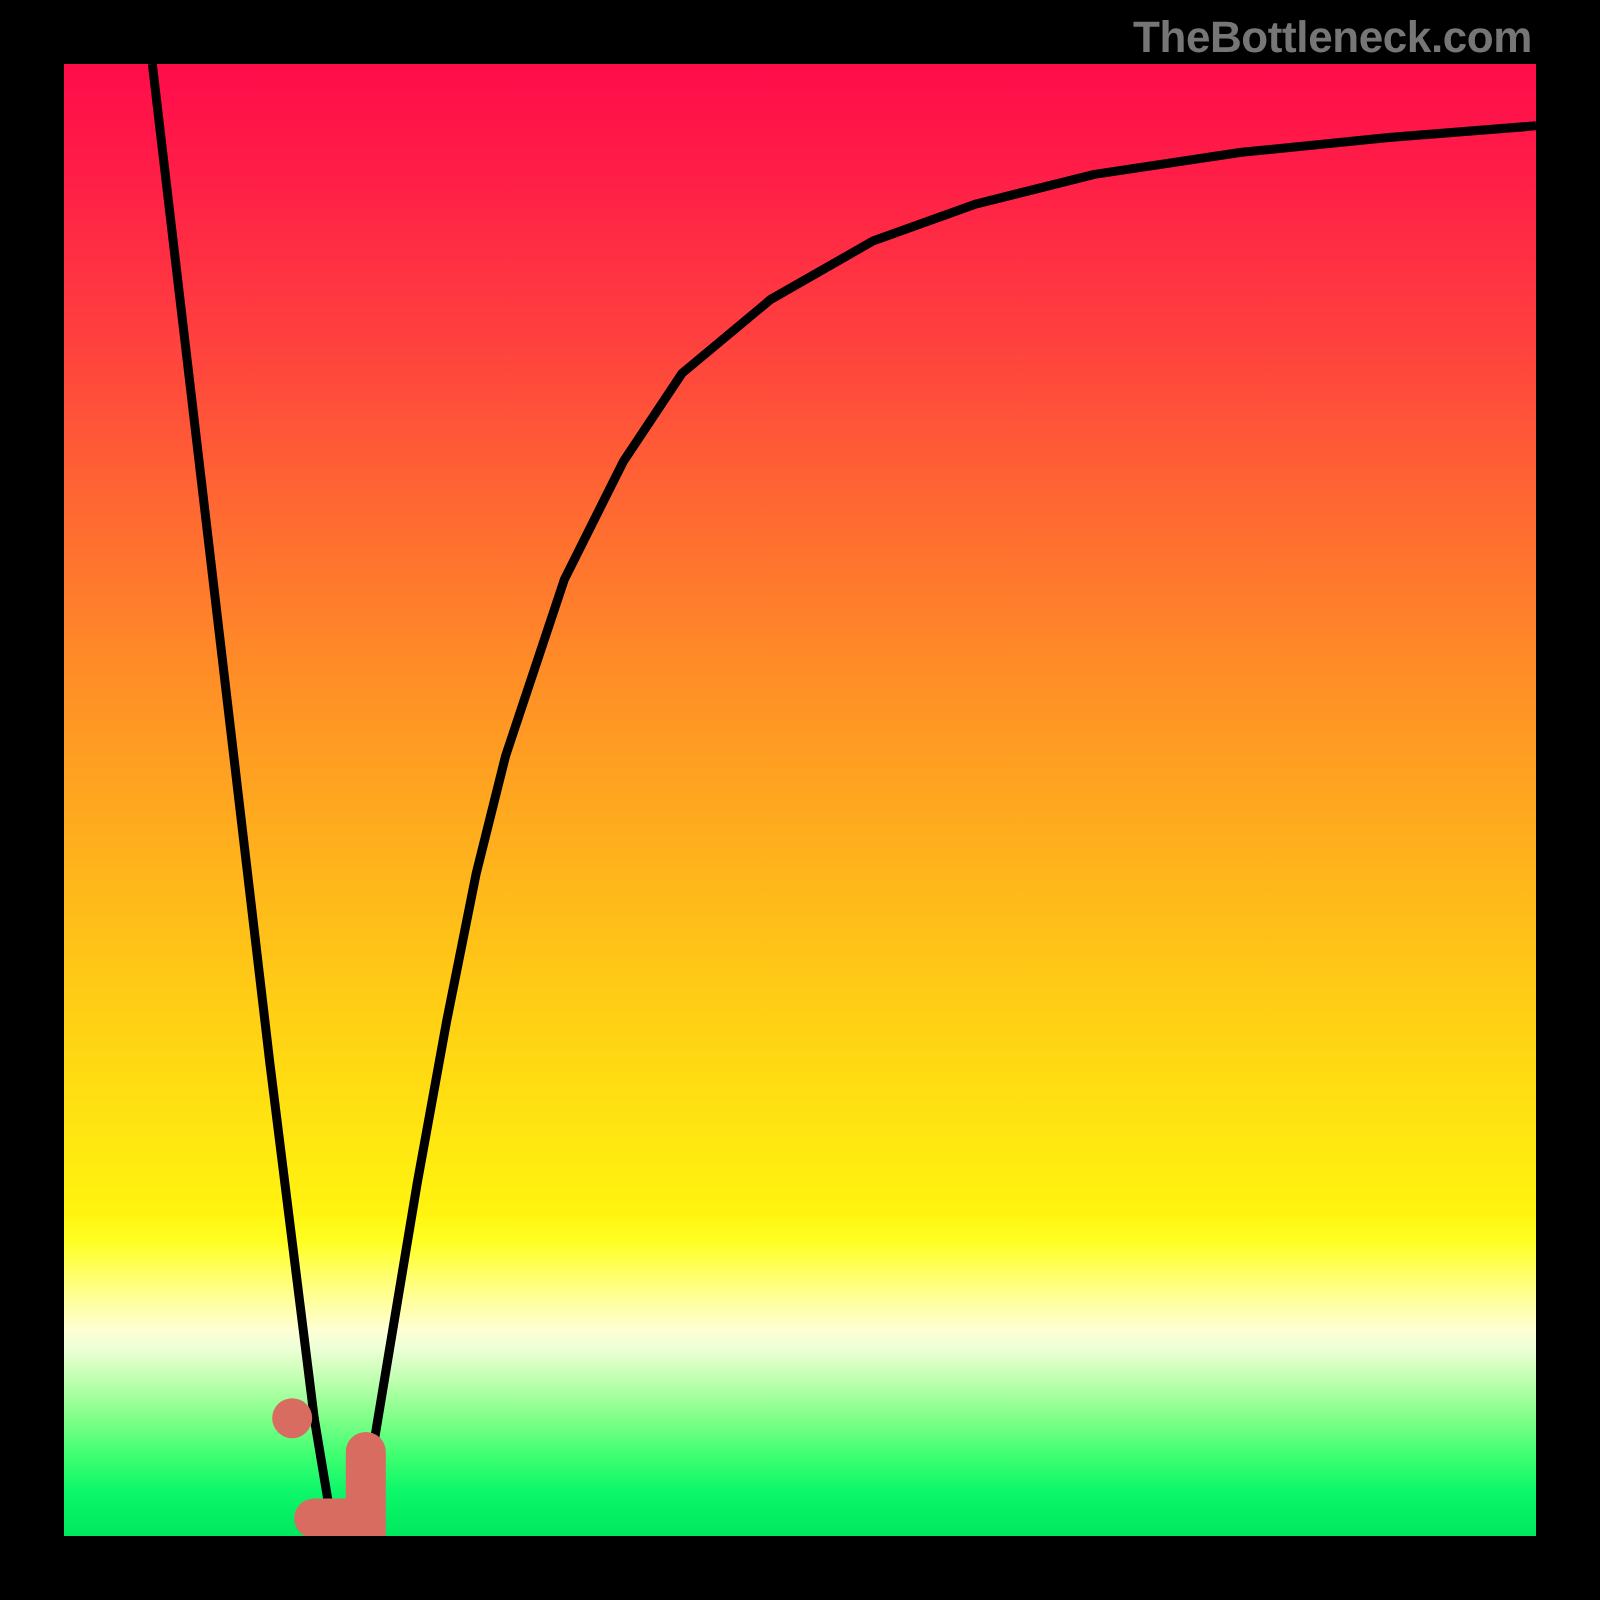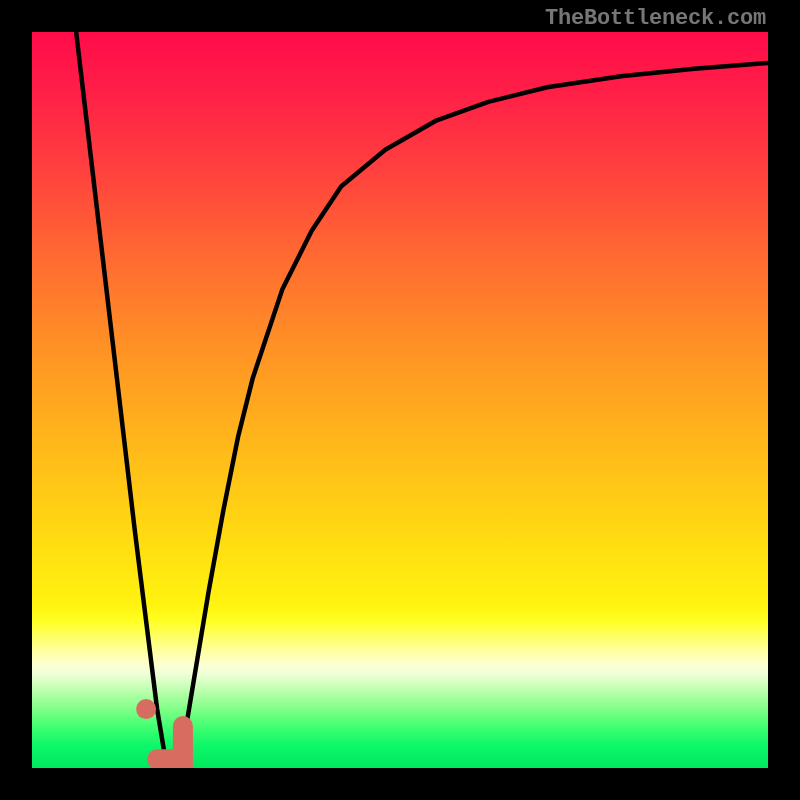--- a/index.html
+++ b/index.html
@@ -22,21 +22,21 @@
     position: absolute;
     left: 32px;
     top: 32px;
     width: 736px;
     height: 736px;
   }
   .watermark {
     position: absolute;
     top: 6px;
     right: 34px;
-    font-family: Liberation Mono, monospace;
+    font-family: Liberation Sans, sans-serif;
     font-size: 22px;
     font-weight: 600;
     color: #777676;
     letter-spacing: -0.2px;
   }
   svg {
     display: block;
   }
 </style>
 </head>

